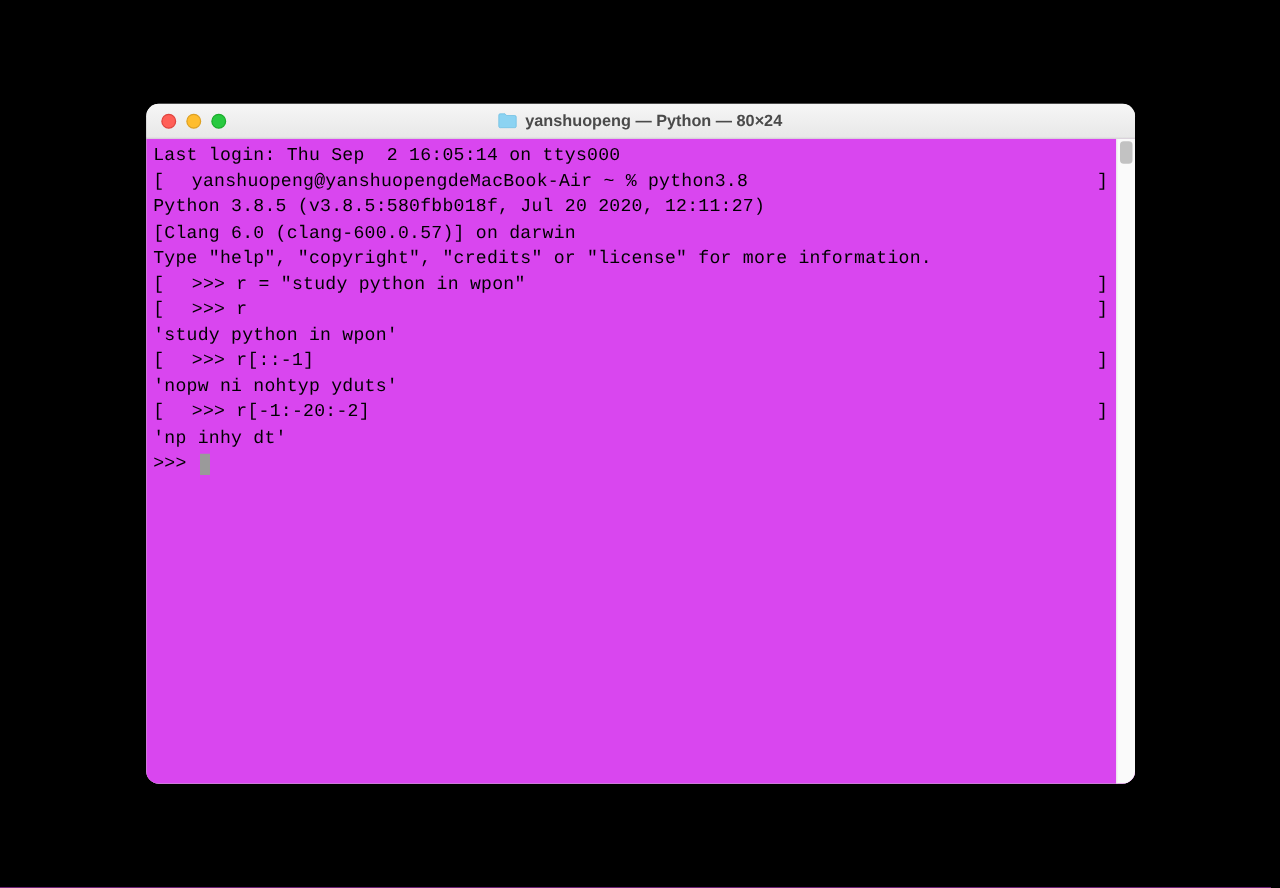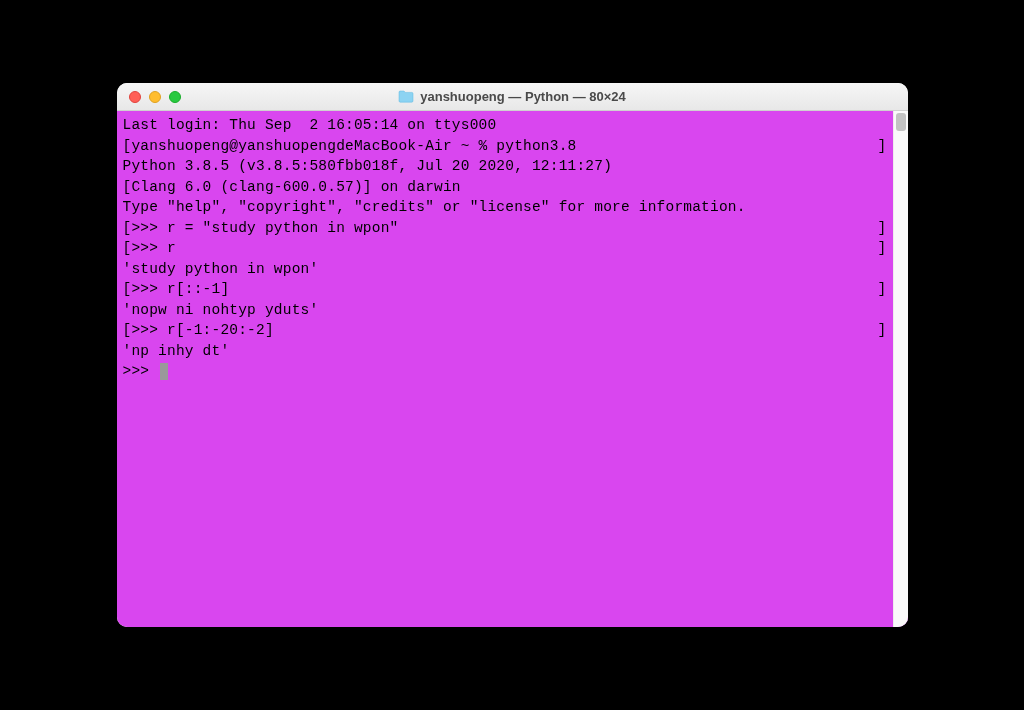--- a/index.html
+++ b/index.html
@@ -88,20 +88,21 @@
       display: block;
     }
     .bracket-line {
       display: flex;
     }
     .lb, .rb {
       color: #000;
     }
     .content {
       flex: 1;
+      margin-left: 22px;
     }
     .prompt-row {
       display: flex;
       align-items: center;
     }
     .cursor {
       display: inline-block;
       width: 8px;
       height: 17px;
       background: #9a9a9a;

